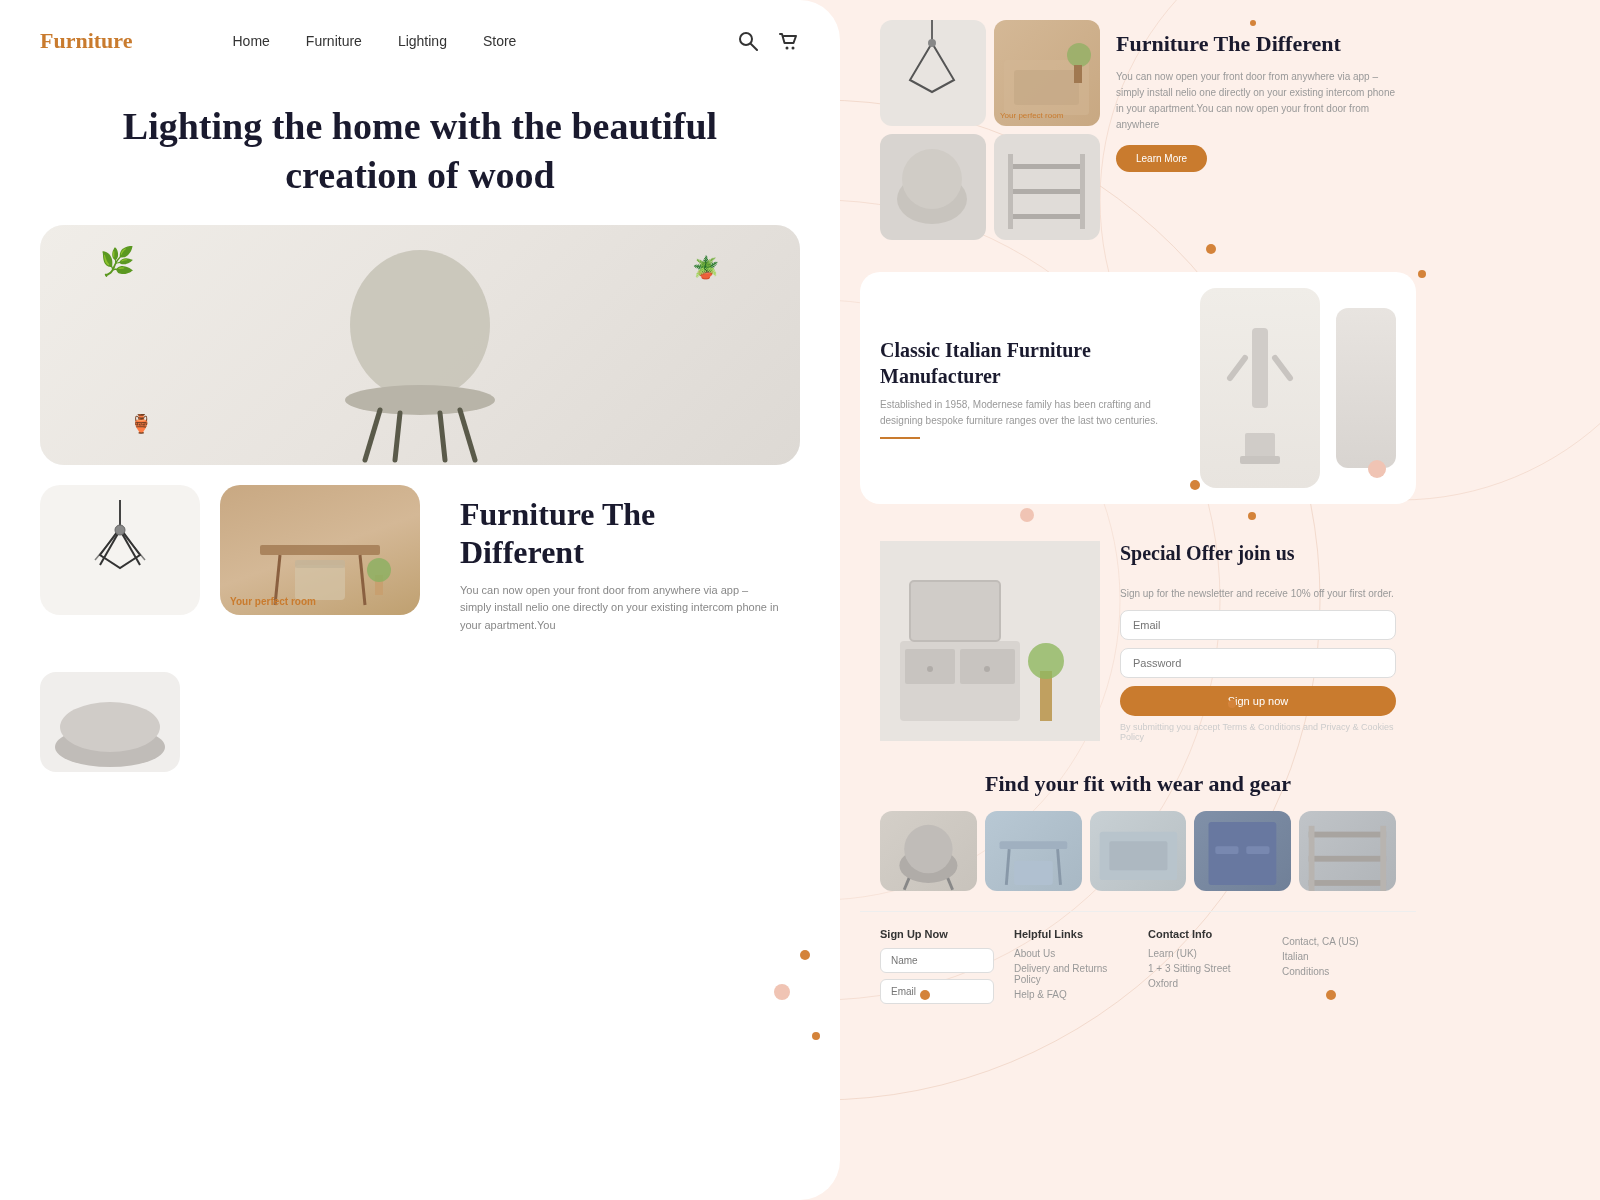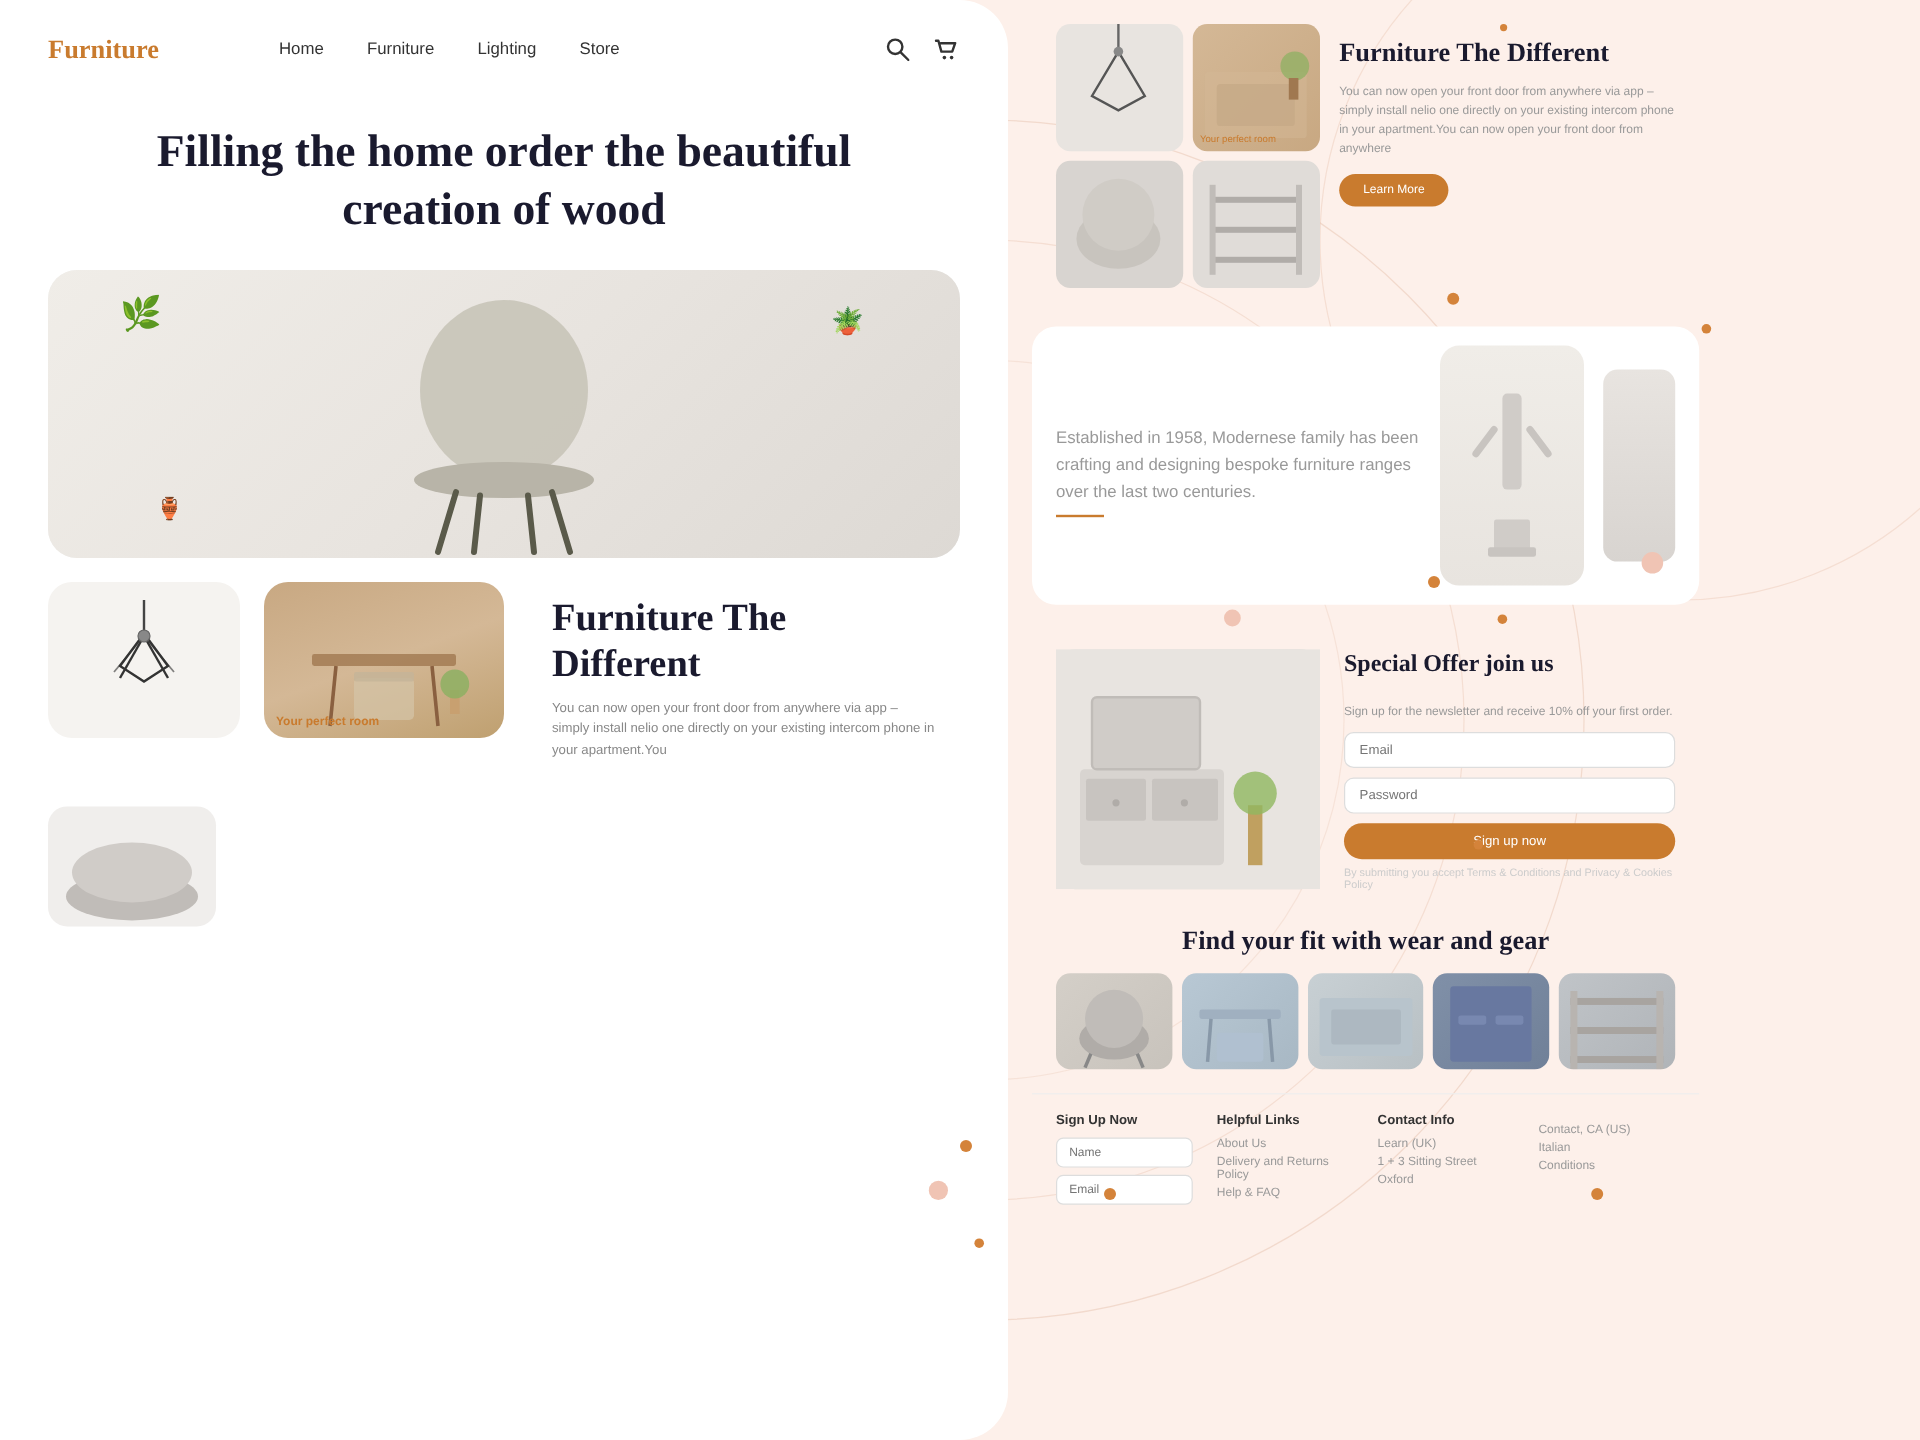--- a/index.html
+++ b/index.html
@@ -347,21 +347,21 @@
       flex: 1;
     }
     .right-title-2 {
       font-size: 20px;
       font-weight: bold;
       color: #1a1a2e;
       font-family: Georgia, serif;
       line-height: 1.3;
     }
     .right-desc-2 {
-      font-size: 14px;
+      font-size: 10px;
       color: #999;
       margin-top: 8px;
       line-height: 1.6;
       font-family: Arial, sans-serif;
     }
     .underline-orange {
       width: 40px;
       height: 2px;
       background: #c97b2e;
       margin-top: 8px;
@@ -555,21 +555,21 @@
         <div class="nav-icon">
           <svg width="20" height="20" viewBox="0 0 20 20" fill="none">
             <path d="M2 3h2l2.5 9h9l2.5-7H6" stroke="#333" stroke-width="2" stroke-linecap="round" stroke-linejoin="round"></path>
             <circle cx="9" cy="17" r="1.5" fill="#333"></circle>
             <circle cx="15" cy="17" r="1.5" fill="#333"></circle>
           </svg>
         </div>
       </div>
     </nav>
 
-    <h1 class="hero-title">Filling the home order the beautiful creation of wood</h1>
+    <h1 class="hero-title">Lighting the home with the beautiful creation of wood</h1>
 
     <div class="hero-image-card">
       <div class="hero-image-inner">
         <span class="plant-left">🌿</span>
         <span class="plant-right">🪴</span>
         <span class="vase">🏺</span>
 
         <svg class="chair-svg" width="200" height="220" viewBox="0 0 200 220">
 
           <ellipse cx="100" cy="80" rx="70" ry="75" fill="#c8c4b8" opacity="0.9"></ellipse>
@@ -690,20 +690,21 @@
         <button class="learn-more-btn">Learn More</button>
       </div>
     </div>
 
     <div style="position:relative;height:16px;">
       <div class="dot dot-orange" style="width:10px;height:10px;top:4px;right:200px;position:absolute;"></div>
     </div>
 
     <div class="right-section-2">
       <div class="right-text-2">
+        <h2 class="right-title-2">Classic Italian Furniture Manufacturer</h2>
         <p class="right-desc-2">Established in 1958, Modernese family has been crafting and designing bespoke furniture ranges over the last two centuries.</p>
         <div class="underline-orange"></div>
       </div>
       <div class="vase-img">
         <svg width="80" height="160" viewBox="0 0 80 160">
 
           <ellipse cx="40" cy="20" r="12" fill="#d8d4d0"></ellipse>
           <rect x="32" y="20" width="16" height="80" rx="4" fill="#d0ccc8"></rect>
           <ellipse cx="40" cy="100" r="20" fill="#c8c4c0"></ellipse>
 

